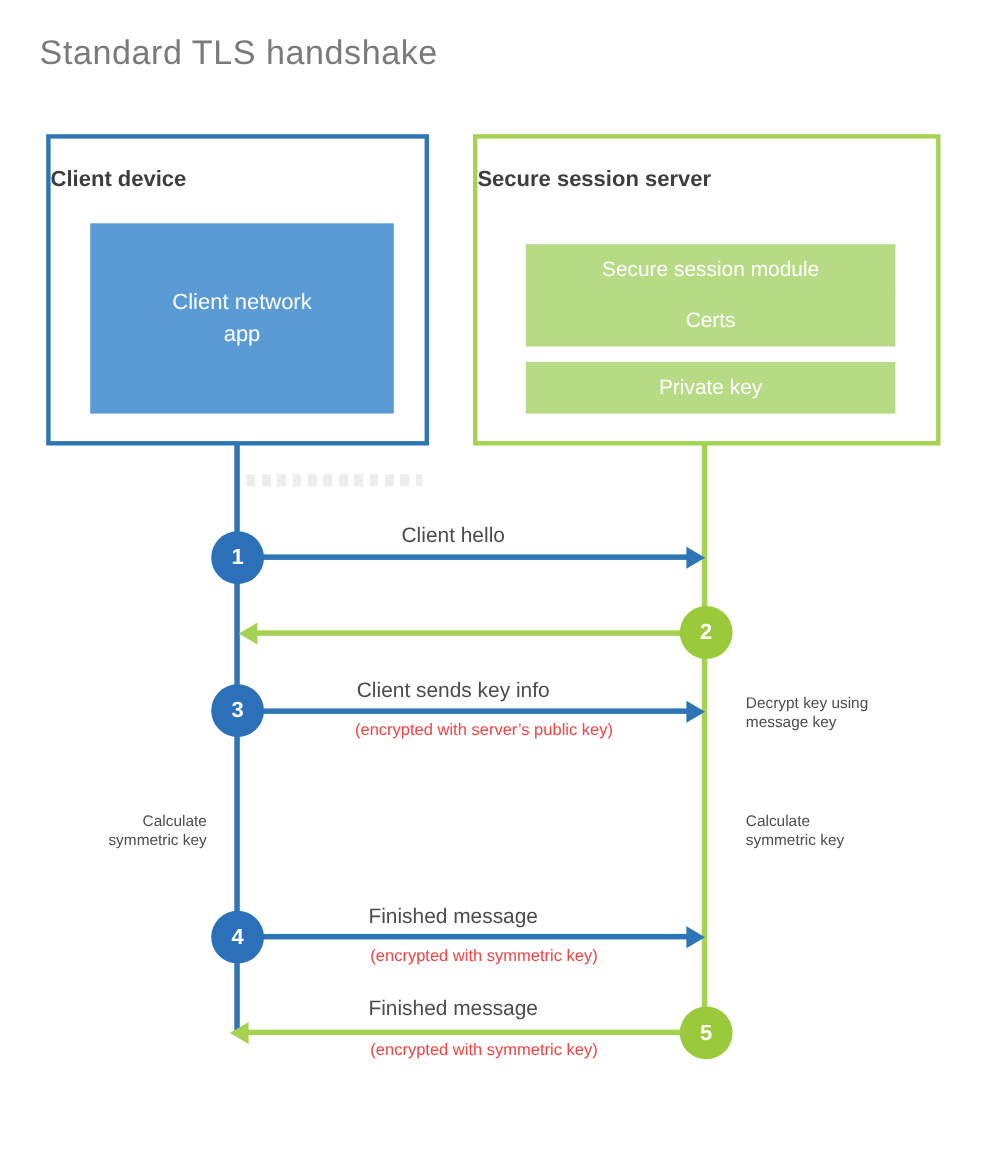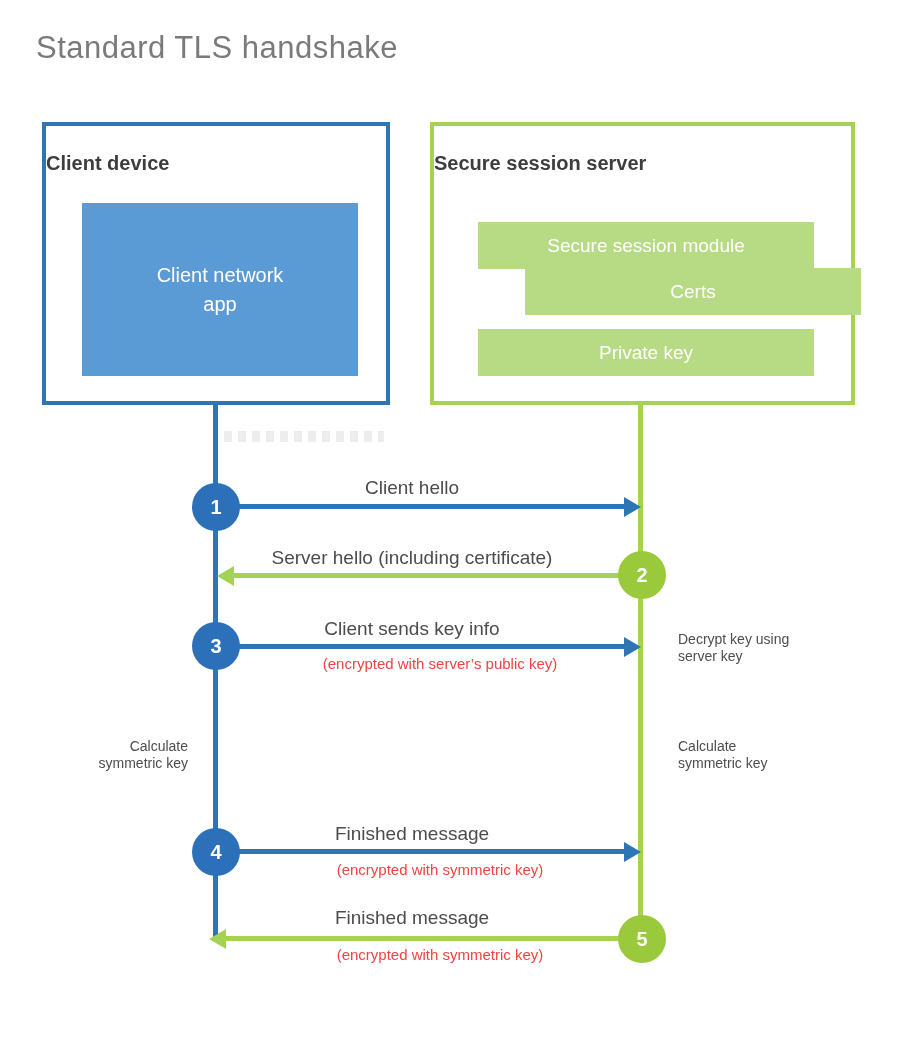--- a/index.html
+++ b/index.html
@@ -51,21 +51,21 @@
   }
   .server-bar {
     left: 44px;
     width: 336px; height: 47px;
     background: #b7da85;
     color: #ffffff;
     font-size: 19px;
     display: flex; align-items: center; justify-content: center;
   }
   .bar-1 { top: 96px; }
-  .bar-2 { top: 142px; margin-left: 47px; }
+  .bar-2 { top: 142px; }
   .bar-3 { top: 203px; }
 
   
   .lifeline { top: 403px; width: 5px; height: 538px; }
   .lifeline-client { left: 213px; background: #2e75b6; }
   .lifeline-server { left: 638px; background: #a6d253; }
 
   .faint-dashes {
     left: 224px; top: 431px; width: 160px; height: 11px;
     background: repeating-linear-gradient(90deg, #ededed 0 8px, transparent 8px 14px);
@@ -163,32 +163,31 @@
 
   <div class="abs lifeline lifeline-client"></div>
   <div class="abs lifeline lifeline-server"></div>
   <div class="abs faint-dashes"></div>
 
   <div class="abs msg-label l1">Client hello</div>
   <div class="abs arrow-line blue a1-line"></div>
   <div class="abs arrow-head head-right a1-head"></div>
   <div class="abs step-circle step-blue c1">1</div>
 
-  <div class="abs msg-label l2">Server hello (including certificate)</div>
   <div class="abs arrow-line green a2-line"></div>
   <div class="abs arrow-head head-left a2-head"></div>
   <div class="abs step-circle step-green c2">2</div>
 
   <div class="abs msg-label l3">Client sends key info</div>
   <div class="abs arrow-line blue a3-line"></div>
   <div class="abs arrow-head head-right a3-head"></div>
   <div class="abs msg-sublabel s3">(encrypted with server’s public key)</div>
   <div class="abs step-circle step-blue c3">3</div>
   <div class="abs side-note note-decrypt">Decrypt key using
-server key</div>
+message key</div>
 
   <div class="abs side-note note-calc-left">Calculate
 symmetric key</div>
   <div class="abs side-note note-calc-right">Calculate
 symmetric key</div>
 
   <div class="abs msg-label l4">Finished message</div>
   <div class="abs arrow-line blue a4-line"></div>
   <div class="abs arrow-head head-right a4-head"></div>
   <div class="abs msg-sublabel s4">(encrypted with symmetric key)</div>

